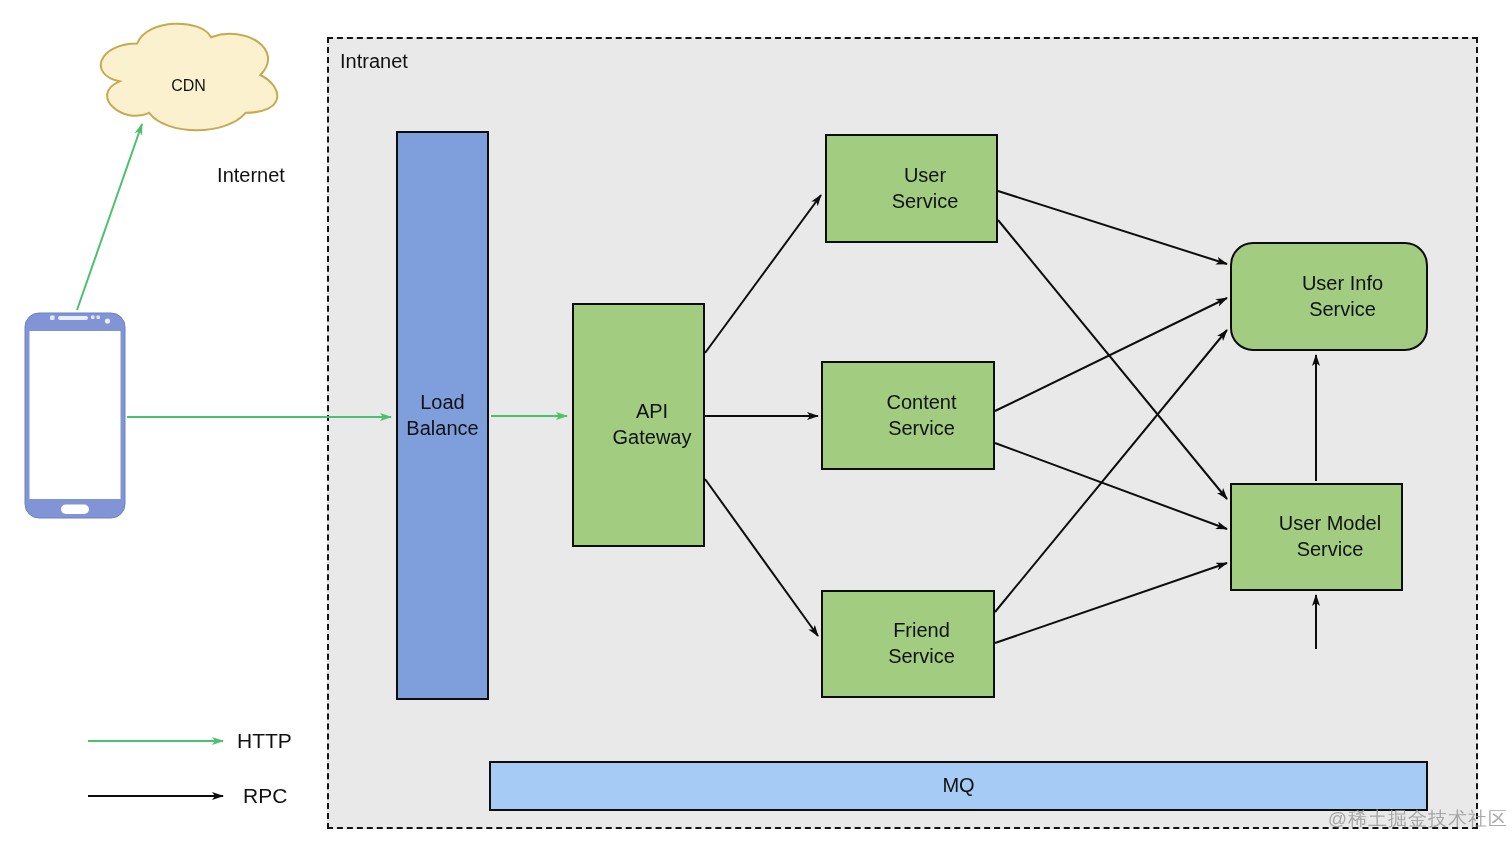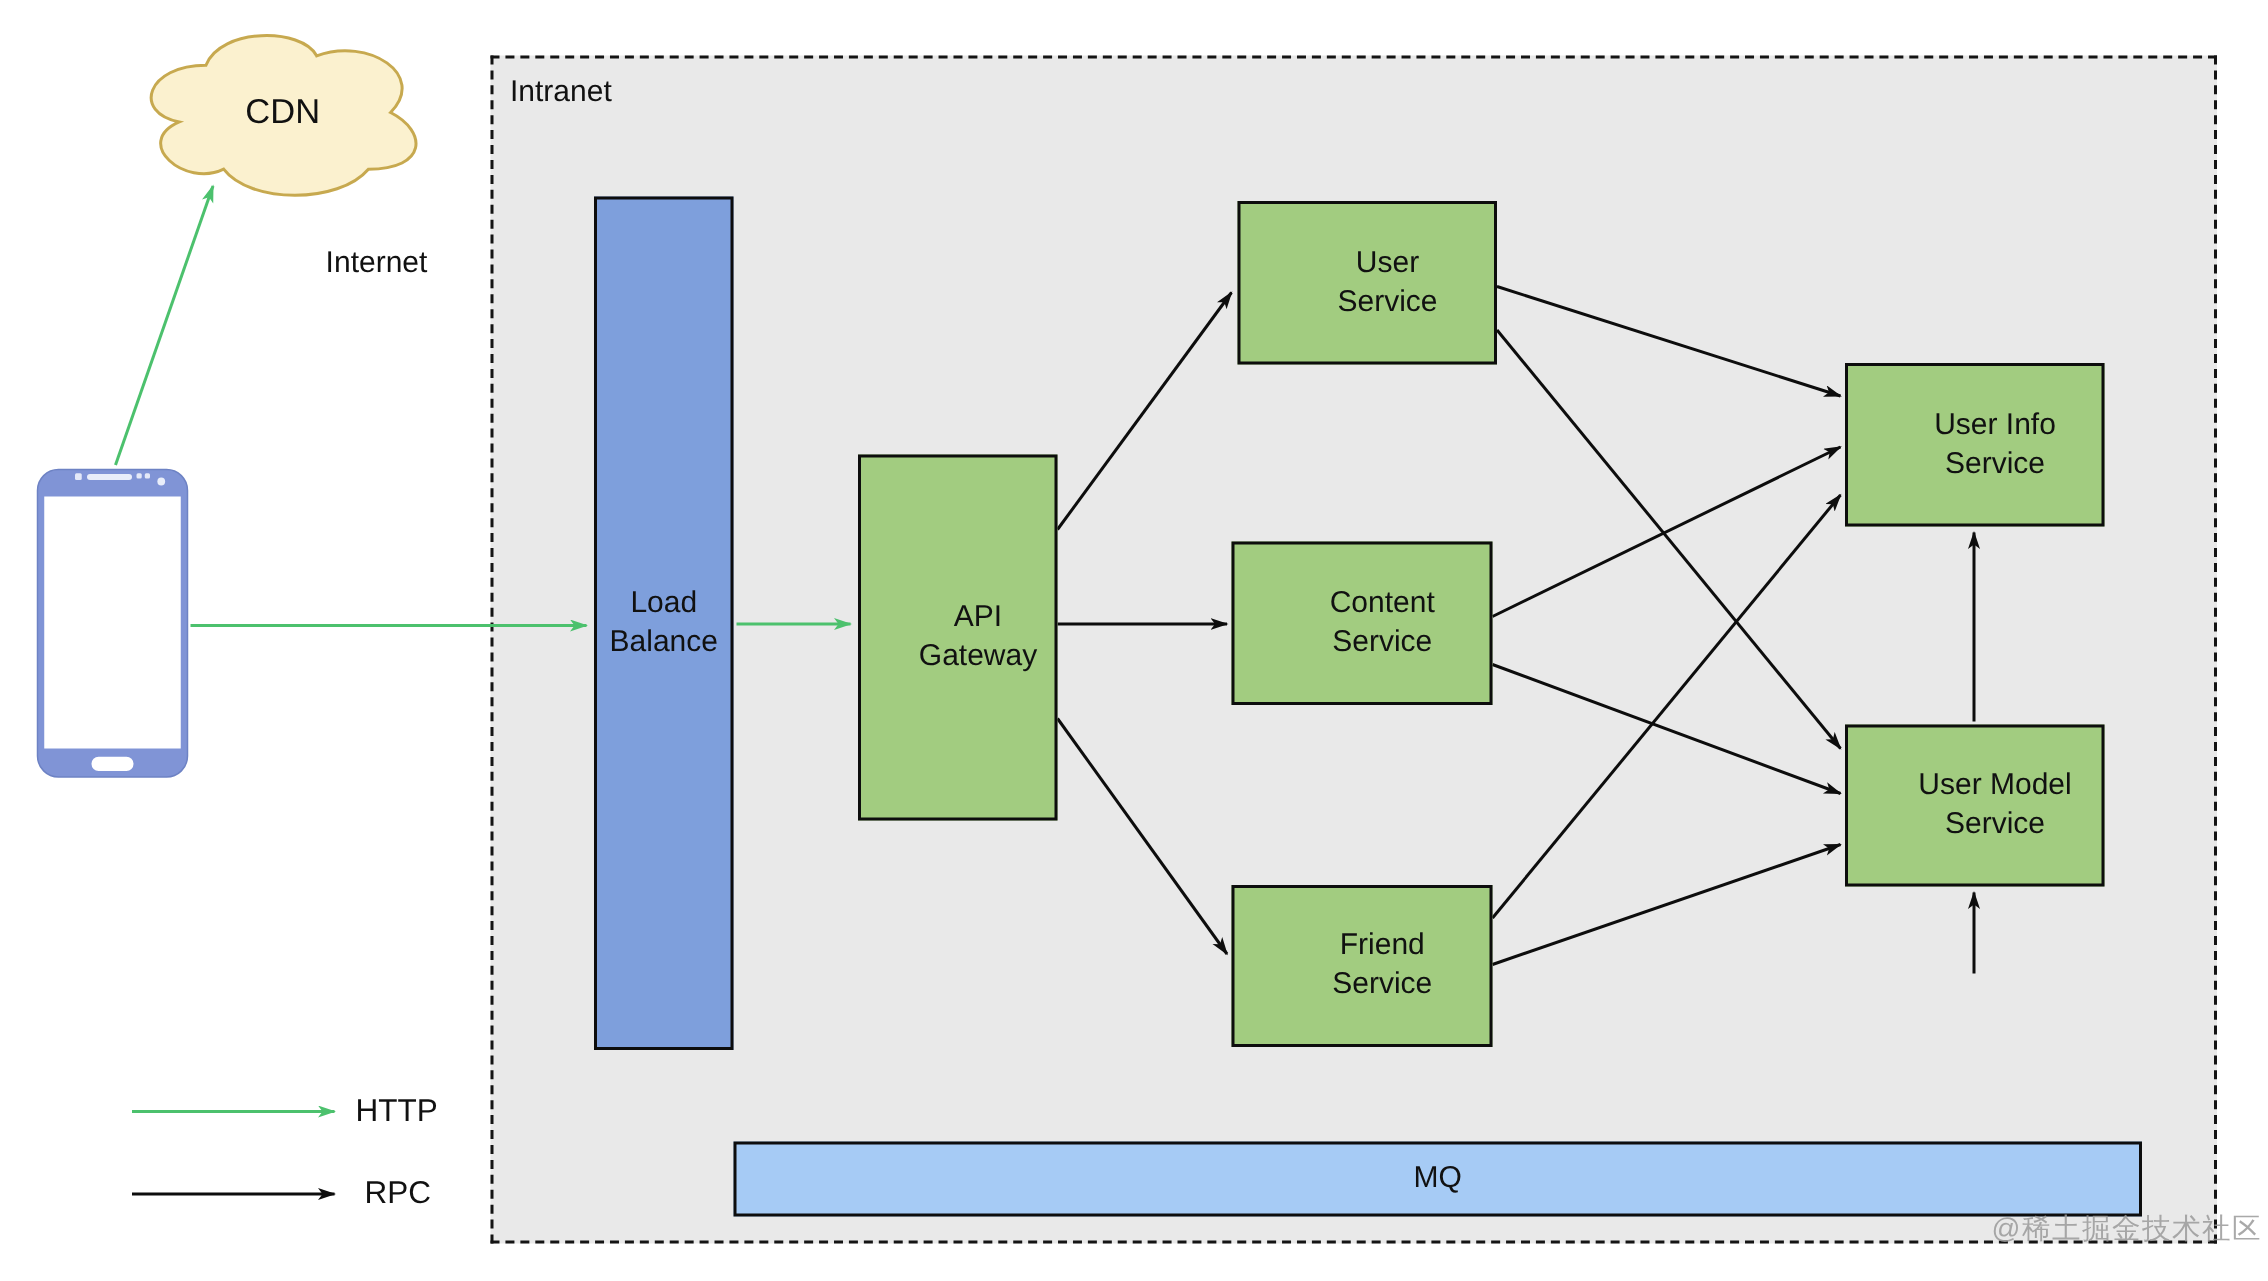--- a/index.html
+++ b/index.html
@@ -17,22 +17,22 @@
     position:absolute; z-index:3; display:flex; align-items:center; justify-content:center;
     text-align:center; white-space:pre-line; box-sizing:border-box;
     border:2px solid var(--node-border); font-size:20px; line-height:1.28; color:var(--text);
   }
   .green  { background:var(--service-green);padding-left:27px; }
   .lb     { background:var(--lb-blue); }
   .mq     { background:var(--mq-blue); }
   .orange { background:var(--job-orange); }
   .float-label { position:absolute; z-index:3; color:var(--text); }
   .cdn-label {
-    left:90px; top:15px; width:197px; height:118px; display:flex;
-    align-items:center; justify-content:center; font-size:23px;
+    left:90px; top:27px; width:197px; height:118px; display:flex;
+    align-items:center; justify-content:center; font-size:16px;
   }
   .internet-label { left:203px; top:164px; width:96px; text-align:center; font-size:20px; }
   .legend-label { font-size:21px; }
   .watermark {
     position:absolute; left:1318px; top:806px; width:190px; z-index:4; text-align:right;
     font-size:19px; color:var(--watermark); opacity:0.85; letter-spacing:1px;
   }
   .edge { fill:none; stroke-width:2px; }
   .edge-http { stroke:var(--http); }
   .edge-rpc  { stroke:var(--rpc); }
@@ -101,21 +101,21 @@
   <div class="node lb" style="left:396px;  top:131px; width:93px;  height:569px;">Load
 Balance</div>
   <div class="node green" style="left:572px;  top:293px; width:133px; height:244px;margin-top:10px;">API
 Gateway</div>
   <div class="node green" style="left:825px;  top:134px; width:173px; height:109px;">User
 Service</div>
   <div class="node green" style="left:821px;  top:361px; width:174px; height:109px;">Content
 Service</div>
   <div class="node green" style="left:821px;  top:590px; width:174px; height:108px;">Friend
 Service</div>
-  <div class="node green" style="left:1230px; top:242px; width:173px; height:109px;">User Info
+  <div class="node green" style="left:1230px; top:242px; width:198px; height:109px;border-radius:23px;">User Info
 Service</div>
   <div class="node green" style="left:1230px; top:483px; width:173px; height:108px;">User Model
 Service</div>
   <div class="node mq" style="left:489px;  top:761px; width:939px; height:50px;">MQ</div>
 
   <div class="float-label cdn-label">CDN</div>
   <div class="float-label internet-label">Internet</div>
   <div class="float-label legend-label" style="left:237px; top:729px;">HTTP</div>
   <div class="float-label legend-label" style="left:243px; top:784px;">RPC</div>
 

